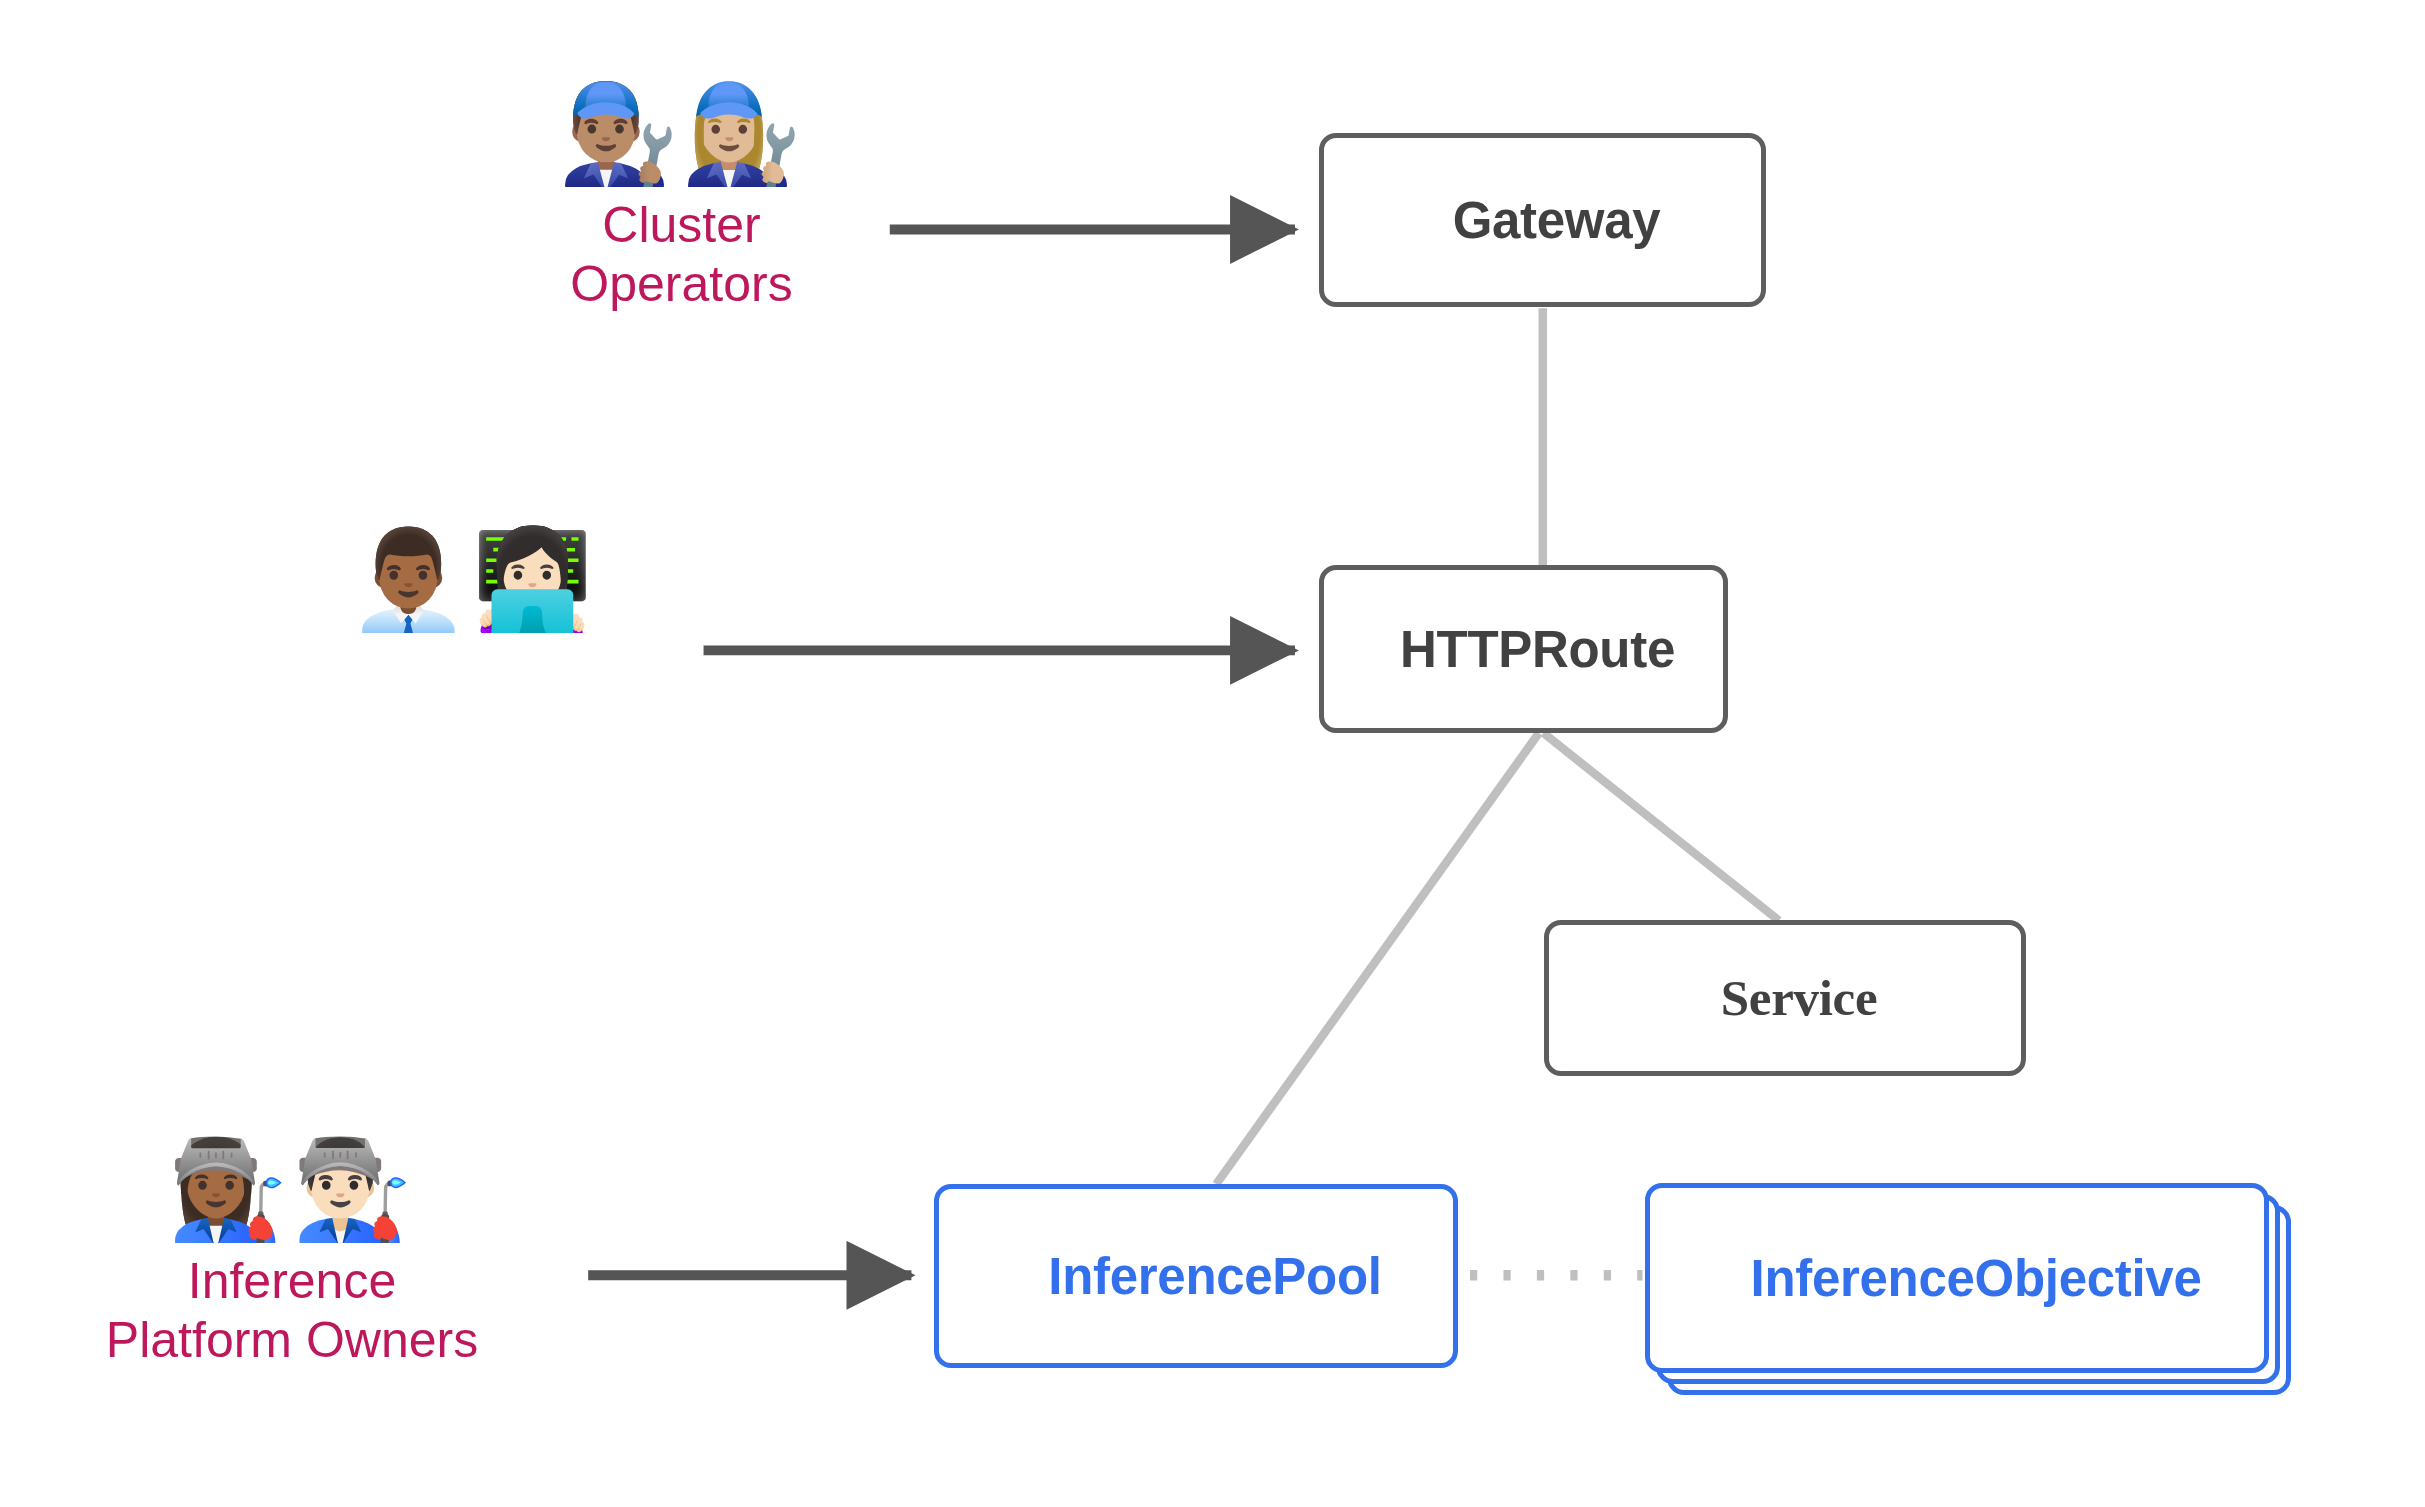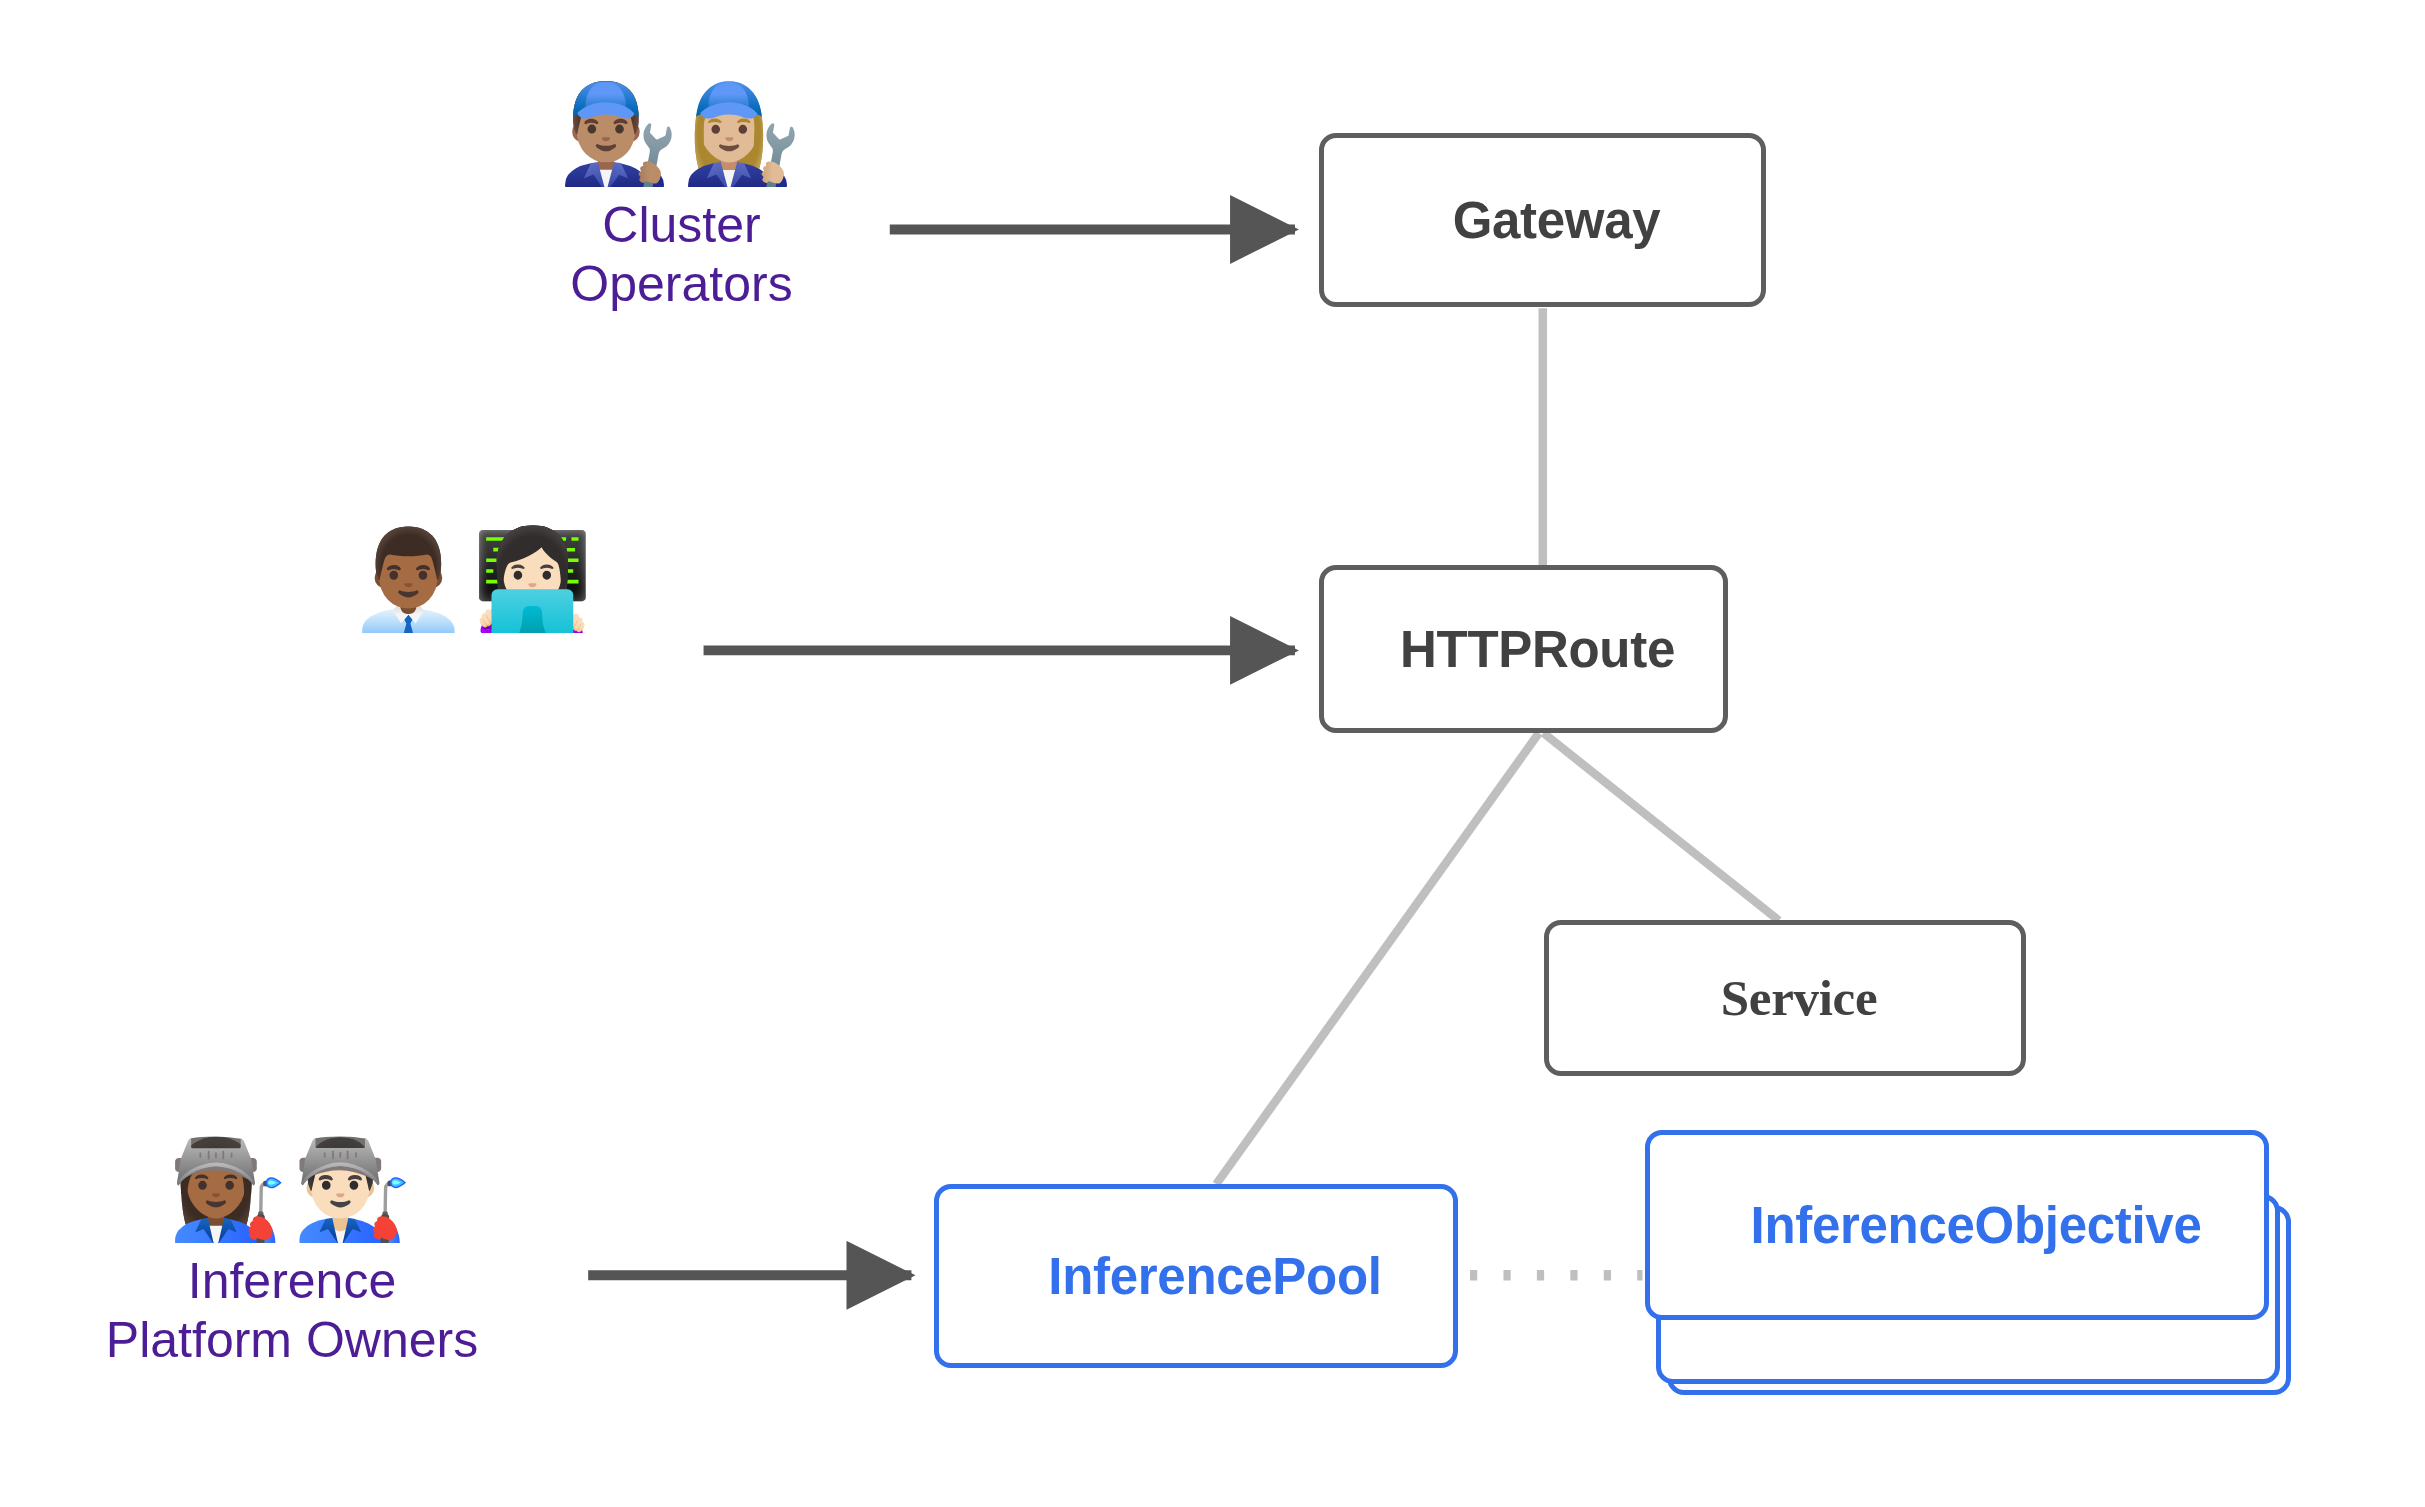--- a/index.html
+++ b/index.html
@@ -26,21 +26,21 @@
   }
   .persona-emojis {
     font-size: 97px;
     line-height: 1.02;
     letter-spacing: 2.6px;
     white-space: nowrap;
     font-family: "DejaVu Sans", sans-serif;
   }
   .persona-label {
     margin-top: 11.8px;
-    color: #4c1d95;
+    color: #be185d;
     font-size: 50px;
     line-height: 1.18;
     font-weight: 400;
     white-space: pre-line;
   }
 
   
   .node {
     position: absolute;
     box-sizing: border-box;
@@ -145,18 +145,18 @@
     <span class="node-label">Service</span>
   </div>
 
   <div class="node blue" style="left:934px; top:1184px; width:524px; height:184px;">
     <span class="node-label">InferencePool</span>
   </div>
 
   <div class="stack-layer" style="left:1667px; top:1205px; width:624px; height:190px;"></div>
   <div class="stack-layer" style="left:1656px; top:1194px; width:624px; height:190px;"></div>
 
-  <div class="node blue" style="left:1645px; top:1130px; width:624px; height:190px;">
+  <div class="node blue" style="left:1645px; top:1183px; width:624px; height:190px;">
     <span class="node-label">InferenceObjective</span>
   </div>
 
 </div>
 
 
 </body></html>

